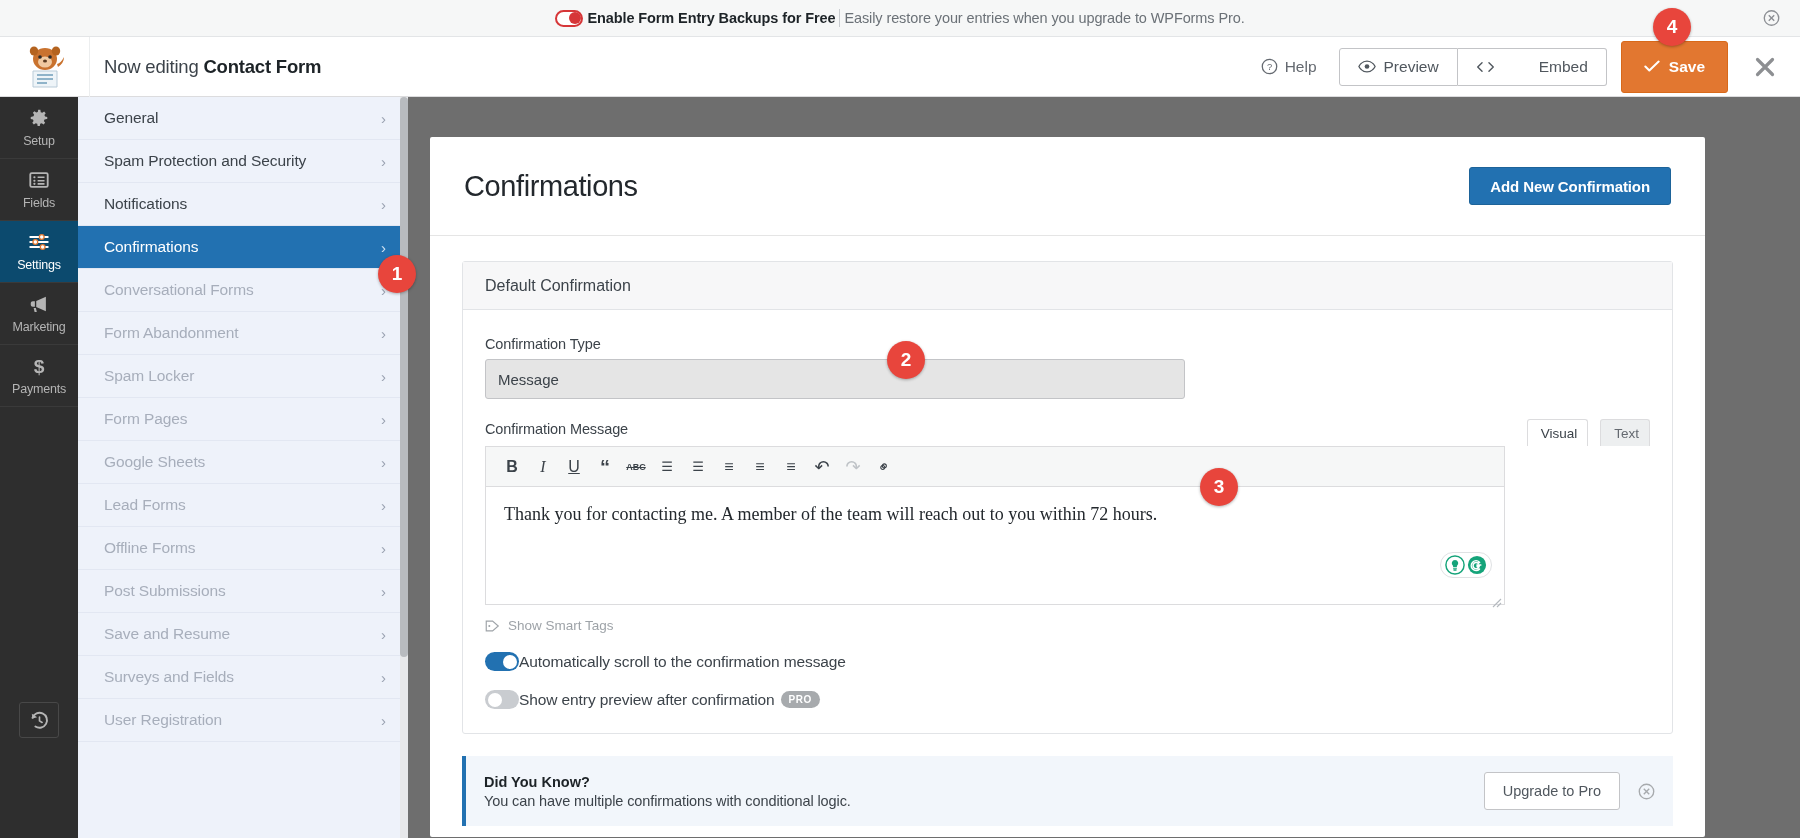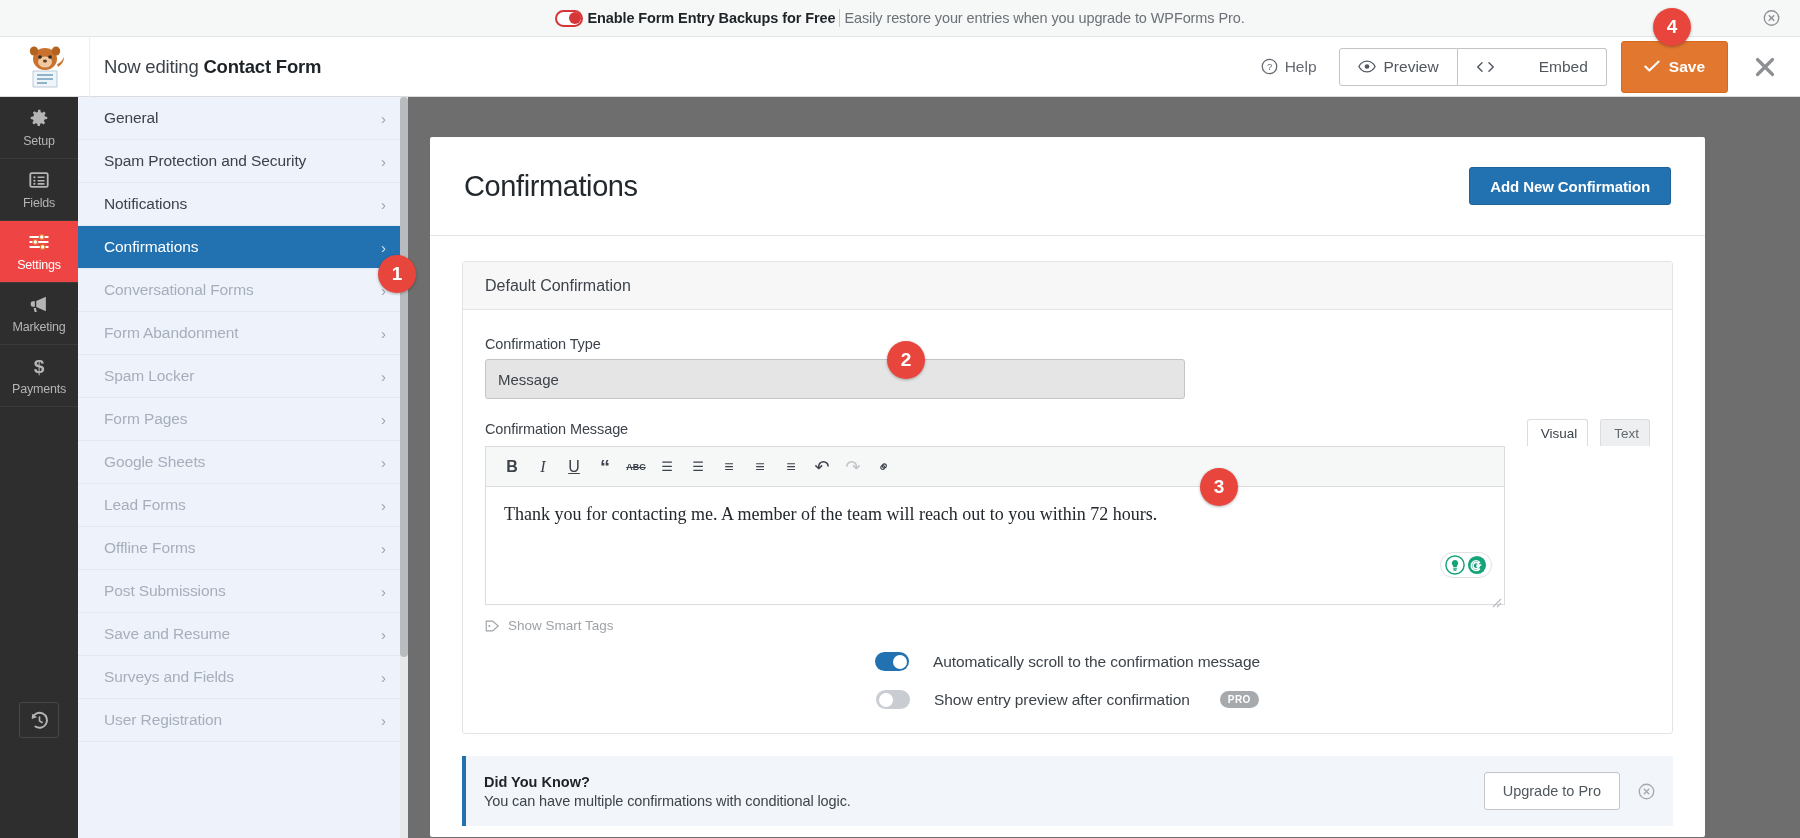--- a/index.html
+++ b/index.html
@@ -81,21 +81,21 @@
   
   .rail {
     position: absolute; top: 97px; left: 0; width: 78px; height: 741px;
     background: #2e2e2e;
   }
   .rail-item {
     height: 62px; display: flex; flex-direction: column; align-items: center;
     justify-content: center; gap: 5px; cursor: pointer;
     border-bottom: 1px solid #3a3a3a; color: #b5b5b5;
   }
-  .rail-item.active { background: #ef4444; color: #fff; }
+  .rail-item.active { background: #0c4a6e; color: #fff; }
   .rail-label { font-size: 12.5px; letter-spacing: -0.2px; }
   .rail-icon { width: 22px; height: 22px; display: block; }
   .rail-bottom {
     position: absolute; bottom: 100px; left: 0; width: 78px;
     display: flex; justify-content: center;
   }
   .revisions-btn {
     width: 40px; height: 36px; border: 1px solid #484848; border-radius: 3px;
     display: flex; align-items: center; justify-content: center;
     color: #b5b5b5; cursor: pointer; background: #2e2e2e;
@@ -203,21 +203,21 @@
     position: absolute; right: 2px; bottom: 2px; width: 10px; height: 10px;
     color: #b4b9be;
   }
 
   .smart-tags {
     margin-top: 13px; display: flex; align-items: center; gap: 8px;
     font-size: 13.5px; color: #9ea3a8; cursor: pointer;
   }
 
   .toggle-row {
-    display: flex; align-items: center; gap: 24px; margin-top: 19px; justify-content: center;
+    display: flex; align-items: center; gap: 0; margin-top: 19px;
   }
   .tgl { width: 34px; height: 19px; border-radius: 10px; position: relative; flex: none; cursor: pointer; }
   .tgl.on { background: #2271b1; }
   .tgl.off { background: #c9ccd0; }
   .tgl::after {
     content: ""; position: absolute; top: 2.5px; width: 14px; height: 14px;
     border-radius: 50%; background: #fff;
   }
   .tgl.on::after { right: 2.5px; }
   .tgl.off::after { left: 2.5px; }

